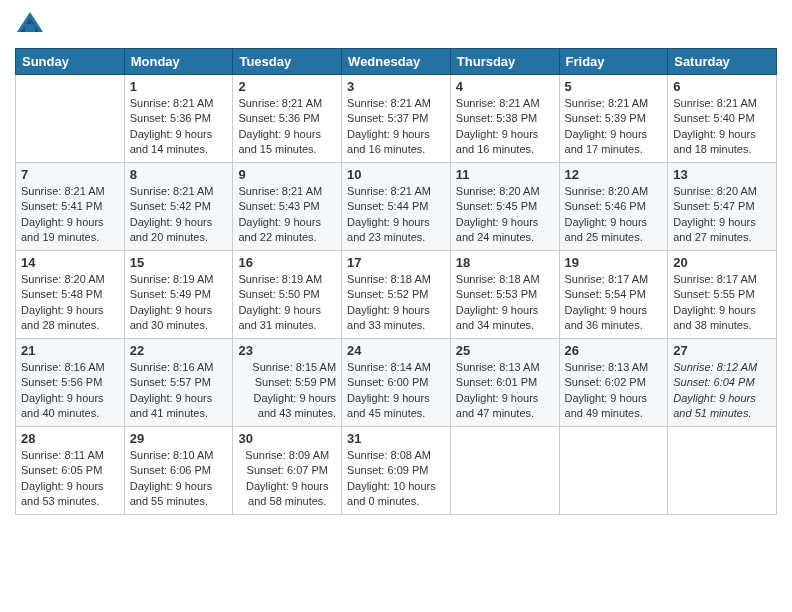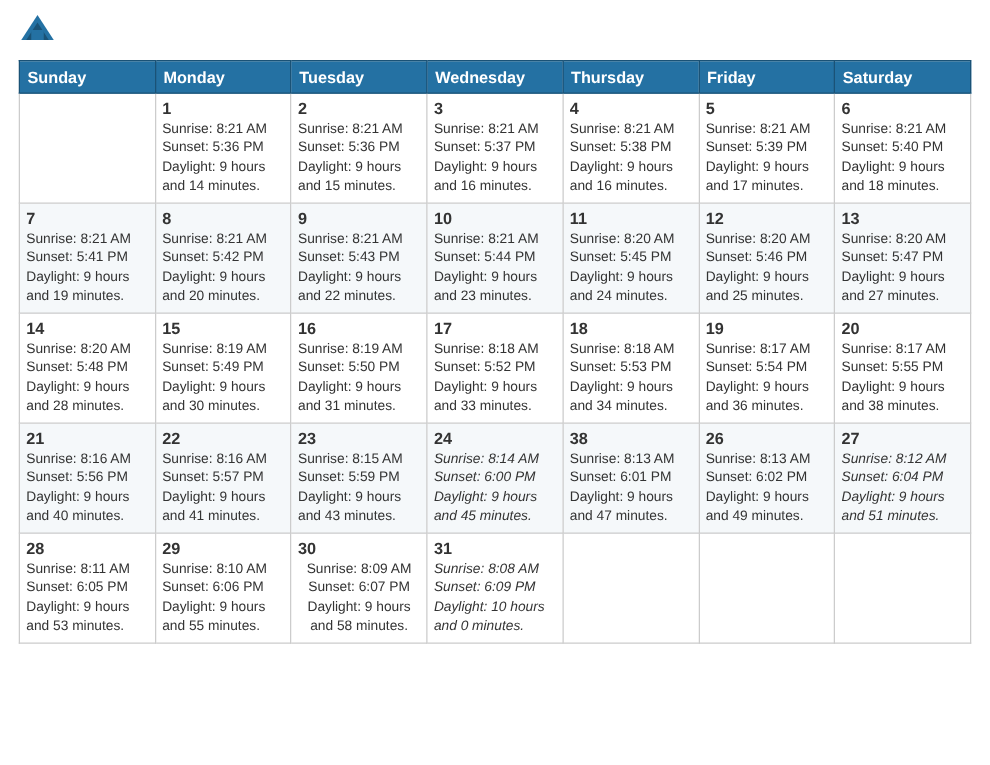--- a/index.html
+++ b/index.html
@@ -285,34 +285,34 @@
           </td>
           <td>
             <span class="day-number">22</span>
             <div class="day-info" style="white-space: pre-line;">Sunrise: 8:16 AM
 Sunset: 5:57 PM
 Daylight: 9 hours
 and 41 minutes.</div>
           </td>
           <td>
             <span class="day-number">23</span>
-            <div class="day-info" style="white-space: pre-line;">Sunrise: 8:15 AM
+            <div class="day-info" style="white-space: pre-line; text-align: right;">Sunrise: 8:15 AM
 Sunset: 5:59 PM
 Daylight: 9 hours
 and 43 minutes.</div>
           </td>
           <td>
             <span class="day-number">24</span>
-            <div class="day-info" style="white-space: pre-line; font-style: italic;">Sunrise: 8:14 AM
+            <div class="day-info" style="white-space: pre-line;">Sunrise: 8:14 AM
 Sunset: 6:00 PM
 Daylight: 9 hours
 and 45 minutes.</div>
           </td>
           <td>
-            <span class="day-number">38</span>
+            <span class="day-number">25</span>
             <div class="day-info" style="white-space: pre-line;">Sunrise: 8:13 AM
 Sunset: 6:01 PM
 Daylight: 9 hours
 and 47 minutes.</div>
           </td>
           <td>
             <span class="day-number">26</span>
             <div class="day-info" style="white-space: pre-line;">Sunrise: 8:13 AM
 Sunset: 6:02 PM
 Daylight: 9 hours
@@ -343,21 +343,21 @@
           </td>
           <td>
             <span class="day-number">30</span>
             <div class="day-info" style="white-space: pre-line; text-align: center;">Sunrise: 8:09 AM
 Sunset: 6:07 PM
 Daylight: 9 hours
 and 58 minutes.</div>
           </td>
           <td>
             <span class="day-number">31</span>
-            <div class="day-info" style="white-space: pre-line; font-style: italic;">Sunrise: 8:08 AM
+            <div class="day-info" style="white-space: pre-line;">Sunrise: 8:08 AM
 Sunset: 6:09 PM
 Daylight: 10 hours
 and 0 minutes.</div>
           </td>
           <td class="empty-cell"></td>
           <td class="empty-cell"></td>
           <td class="empty-cell"></td>
         </tr>
       </tbody>
   </table>

